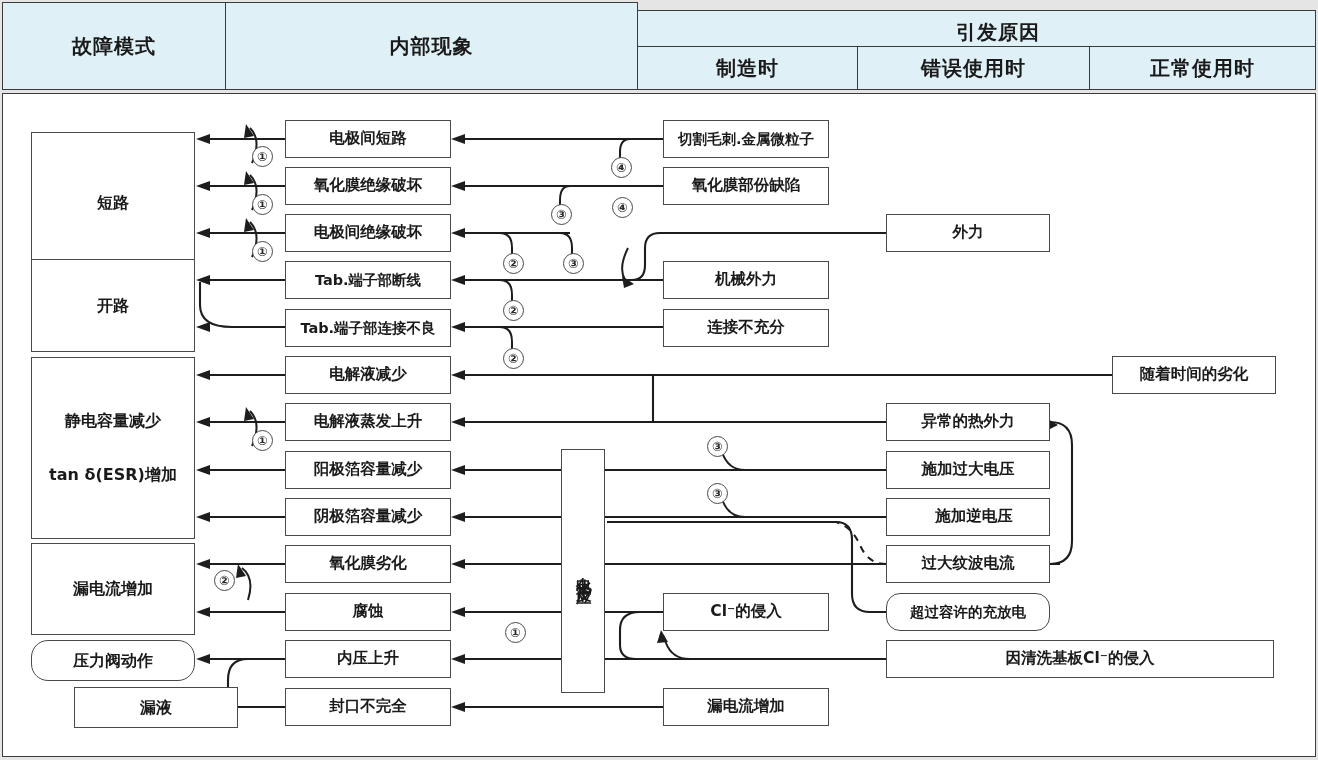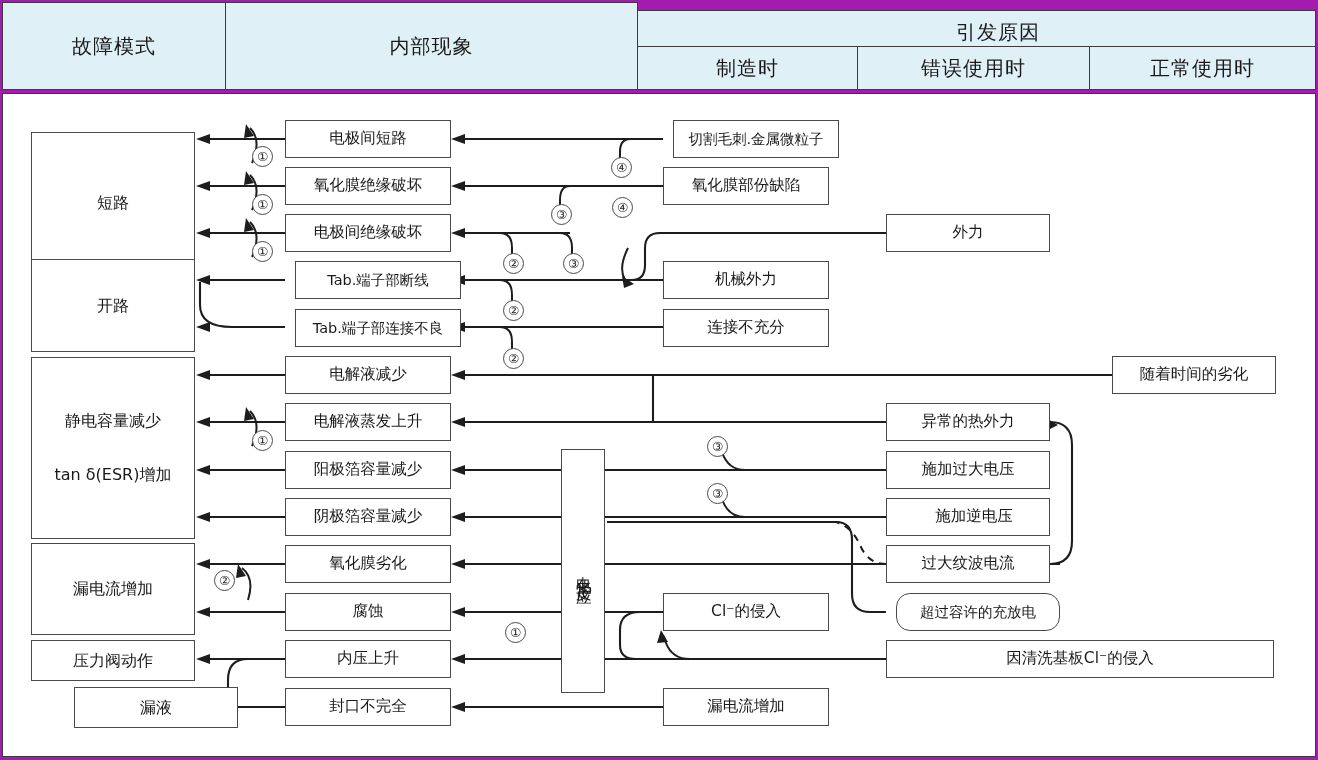--- a/index.html
+++ b/index.html
@@ -1,30 +1,30 @@
 <!DOCTYPE html>
 <html><head>
 <meta charset="utf-8">
 <style>
   html,body{margin:0;padding:0;background:#ffffff;}
   body{font-family:"DejaVu Sans","Liberation Sans",sans-serif;}
-  #root{position:relative;width:1318px;height:760px;overflow:hidden;background:#a21caf;}
+  #root{position:relative;width:1318px;height:760px;overflow:hidden;background:#e5e5e5;font-weight:bold;}
 
   
   .hdr{position:absolute;box-sizing:border-box;background:#dff0f7;border:1.5px solid #3b3b3b;
        display:flex;align-items:center;justify-content:center;color:#1a1a1a;font-size:20px;letter-spacing:1px;}
   
   .frame{position:absolute;box-sizing:border-box;border:1.5px solid #3b3b3b;background:#fff;}
 
   
   .bx{position:absolute;box-sizing:border-box;border:1.4px solid #4a4a4a;background:#fff;
       display:flex;align-items:center;justify-content:center;text-align:center;
       color:#1a1a1a;font-size:15.5px;line-height:1.25;z-index:6;}
   .bx.big{font-size:16px;}
-  .bx.sm{font-size:14.5px;margin-left:10px;}
+  .bx.sm{font-size:14.5px;}
   .bx.vert{writing-mode:vertical-rl;text-orientation:upright;letter-spacing:3px;font-size:15.5px;}
   .bx .two{display:flex;flex-direction:column;gap:34px;align-items:center;}
 
   
   .cnum{position:absolute;z-index:9;width:19px;height:19px;border:1.1px solid #4a4a4a;border-radius:50%;
         display:flex;align-items:center;justify-content:center;font-size:12.5px;color:#2a2a2a;background:#fff;}
 
   svg.wires{position:absolute;left:0;top:0;width:1318px;height:760px;z-index:2;pointer-events:none;}
   svg.wires line, svg.wires path{stroke:#1d1d1d;fill:none;}
 </style>
@@ -196,21 +196,21 @@
   </div>
   <div class="bx big" style="left:31px;top:357px;width:164px;height:182px;">
     <span class="two">
       <span>静电容量减少</span>
       <span>tan δ(ESR)增加</span>
     </span>
   </div>
   <div class="bx big" style="left:31px;top:543px;width:164px;height:92px;">
     <span>漏电流增加</span>
   </div>
-  <div class="bx big" style="left:31px;top:640px;width:164px;height:41px;">
+  <div class="bx big" style="left:31px;top:640px;width:164px;height:41px;border-radius:17px;">
     <span>压力阀动作</span>
   </div>
   <div class="bx big" style="left:31px;top:687px;width:164px;height:41px;margin-left:43px;">
     <span>漏液</span>
   </div>
 
   <div class="bx" style="left:285px;top:120px;width:166px;height:38px;">
     <span>电极间短路</span>
   </div>
   <div class="bx" style="left:285px;top:167px;width:166px;height:38px;">

